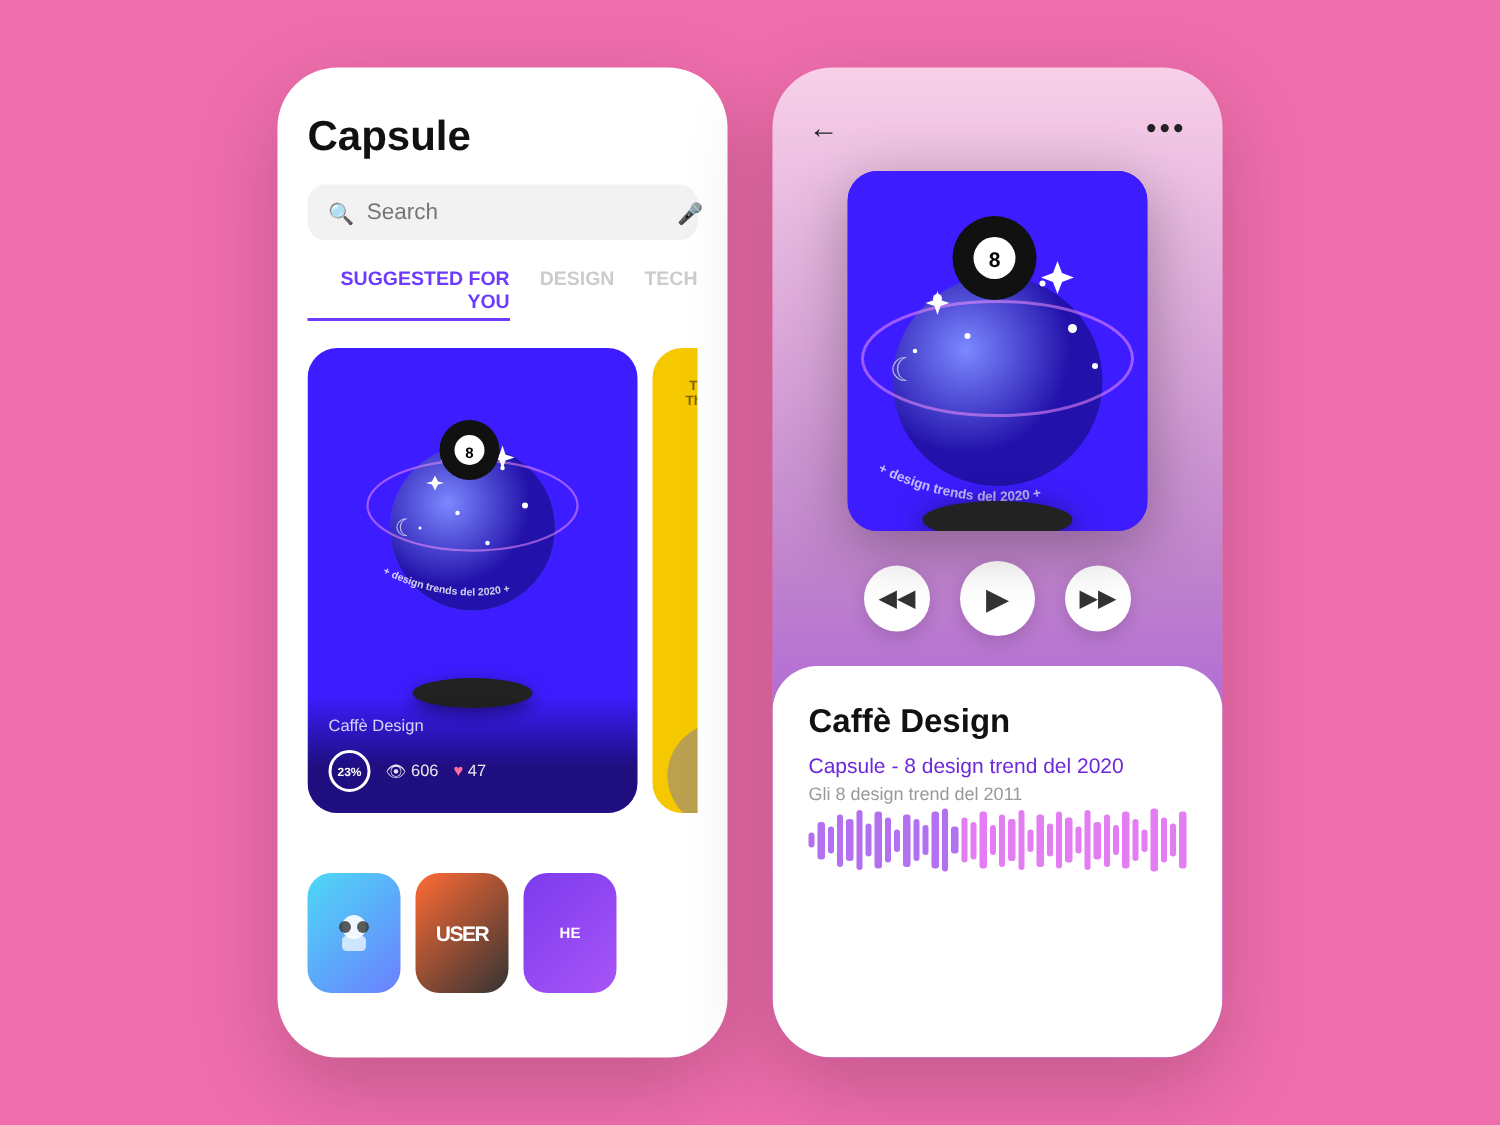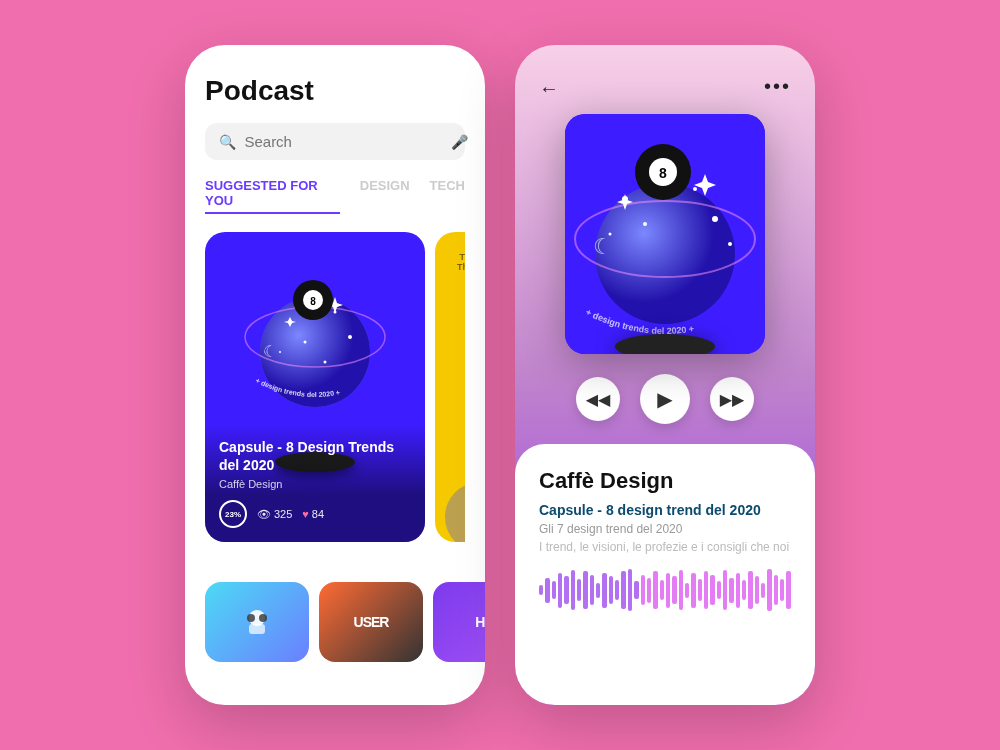--- a/index.html
+++ b/index.html
@@ -75,20 +75,21 @@
       gap: 20px;
       margin-bottom: 18px;
     }
 
     .tab {
       font-size: 13px;
       font-weight: 700;
       color: #ccc;
       cursor: pointer;
       padding-bottom: 4px;
+      text-align: right;
     }
 
     .tab.active {
       color: #6c3bff;
       border-bottom: 2px solid #6c3bff;
     }
 
     
     .featured-cards {
       display: flex;
@@ -199,21 +200,21 @@
       font-weight: 600;
       cursor: pointer;
     }
 
     .rec-cards {
       display: flex;
       gap: 10px;
     }
 
     .rec-card {
-      width: 104px;
+      width: 62px;
       height: 80px;
       border-radius: 16px;
       overflow: hidden;
       flex-shrink: 0;
     }
 
     .rec-card-1 { background: linear-gradient(135deg, #4dd9f5, #6b7fff); display: flex; align-items: center; justify-content: center; }
     .rec-card-2 { background: linear-gradient(135deg, #ff6b35, #333); display: flex; align-items: center; justify-content: center; }
     .rec-card-3 { background: linear-gradient(135deg, #7c3aed, #a855f7); display: flex; align-items: center; justify-content: center; }
 
@@ -302,22 +303,22 @@
 
     .podcast-brand {
       font-size: 22px;
       font-weight: 800;
       color: #111;
       margin-bottom: 8px;
     }
 
     .ep-title {
       font-size: 14px;
-      font-weight: 700;
-      color: #0c4a6e;
+      font-weight: 400;
+      color: #6d28d9;
       margin-bottom: 4px;
     }
 
     .ep-desc {
       font-size: 12px;
       color: #999;
       margin-bottom: 4px;
     }
 
     .ep-desc2 {
@@ -352,21 +353,21 @@
       font-weight: 700;
       color: rgba(0,0,0,0.5);
       padding: 0 4px;
     }
   </style>
 </head>
 <body>
 
 <div class="phone phone-left">
   <div class="content">
-    <h1 class="podcast-title">Podcast</h1>
+    <h1 class="podcast-title">Capsule</h1>
 
     <div class="search-bar">
       <span class="search-icon-inner">🔍</span>
       <input type="text" placeholder="Search" style="">
       <span class="mic-icon">🎤</span>
     </div>
 
     <div class="tabs">
       <span class="tab active">SUGGESTED FOR YOU</span>
       <span class="tab">DESIGN</span>
@@ -411,33 +412,32 @@
             <path id="curveText" d="M 20 130 Q 80 160 140 130" fill="none"></path>
             <text font-size="7" fill="rgba(255,255,255,0.8)" font-weight="bold">
               <textPath href="#curveText">+ design trends del 2020 +</textPath>
             </text>
           </svg>
         </div>
 
         <div style="position:absolute;bottom:70px;left:50%;transform:translateX(-50%);width:80px;height:20px;background:#222;border-radius:50%;box-shadow:0 4px 12px rgba(0,0,0,0.5);"></div>
 
         <div class="card-info">
-          <div class="card-title">Capsule - 8 Design Trends del 2020</div>
           <div class="card-subtitle">Caffè Design</div>
           <div class="card-meta">
             <div class="progress-ring">
               <span>23%</span>
             </div>
             <div class="meta-stat">
               <span>👁</span>
-              <span>325</span>
+              <span>606</span>
             </div>
             <div class="meta-stat">
               <span style="color:#ff6b9d;">♥</span>
-              <span>84</span>
+              <span>47</span>
             </div>
           </div>
         </div>
       </div>
 
       <div class="featured-card-side">
         <div class="side-card-text">Th<br>The</div>
 
         <div style="position:absolute;bottom:-10px;right:-20px;width:70px;height:70px;border-radius:50%;background:rgba(100,100,200,0.4);"></div>
       </div>
@@ -451,21 +451,21 @@
           <circle cx="20" cy="16" r="8" fill="white" opacity="0.9"></circle>
           <circle cx="14" cy="16" r="4" fill="#333" opacity="0.8"></circle>
           <circle cx="26" cy="16" r="4" fill="#333" opacity="0.8"></circle>
           <rect x="12" y="22" width="16" height="10" rx="3" fill="white" opacity="0.7"></rect>
         </svg>
       </div>
       <div class="rec-card rec-card-2">
         <span style="color:white;font-size:14px;font-weight:900;letter-spacing:-1px;">USER</span>
       </div>
       <div class="rec-card rec-card-3">
-        <span style="color:white;font-size:14px;font-weight:700;">HE</span>
+        <span style="color:white;font-size:10px;font-weight:700;">HE</span>
       </div>
     </div>
   </div>
 </div>
 
 <div class="phone phone-right">
   <div class="right-header">
     <span class="back-btn">←</span>
     <span class="more-btn">•••</span>
   </div>
@@ -520,22 +520,21 @@
       <span>▶</span>
     </div>
     <div class="ctrl-btn">
       <span>▶▶</span>
     </div>
   </div>
 
   <div class="bottom-sheet">
     <div class="podcast-brand">Caffè Design</div>
     <div class="ep-title">Capsule - 8 design trend del 2020</div>
-    <div class="ep-desc">Gli 7 design trend del 2020</div>
-    <div class="ep-desc2">I trend, le visioni, le profezie e i consigli che noi</div>
+    <div class="ep-desc">Gli 8 design trend del 2011</div>
     <div class="waveform" id="waveform-container">
     <div class="waveform-bar" style="height: 10px; background: rgb(147, 51, 234);"></div>
         <div class="waveform-bar" style="height: 25px; background: rgb(147, 51, 234);"></div>
         <div class="waveform-bar" style="height: 18px; background: rgb(147, 51, 234);"></div>
         <div class="waveform-bar" style="height: 35px; background: rgb(147, 51, 234);"></div>
         <div class="waveform-bar" style="height: 28px; background: rgb(147, 51, 234);"></div>
         <div class="waveform-bar" style="height: 40px; background: rgb(147, 51, 234);"></div>
         <div class="waveform-bar" style="height: 22px; background: rgb(147, 51, 234);"></div>
         <div class="waveform-bar" style="height: 38px; background: rgb(147, 51, 234);"></div>
         <div class="waveform-bar" style="height: 30px; background: rgb(147, 51, 234);"></div>

